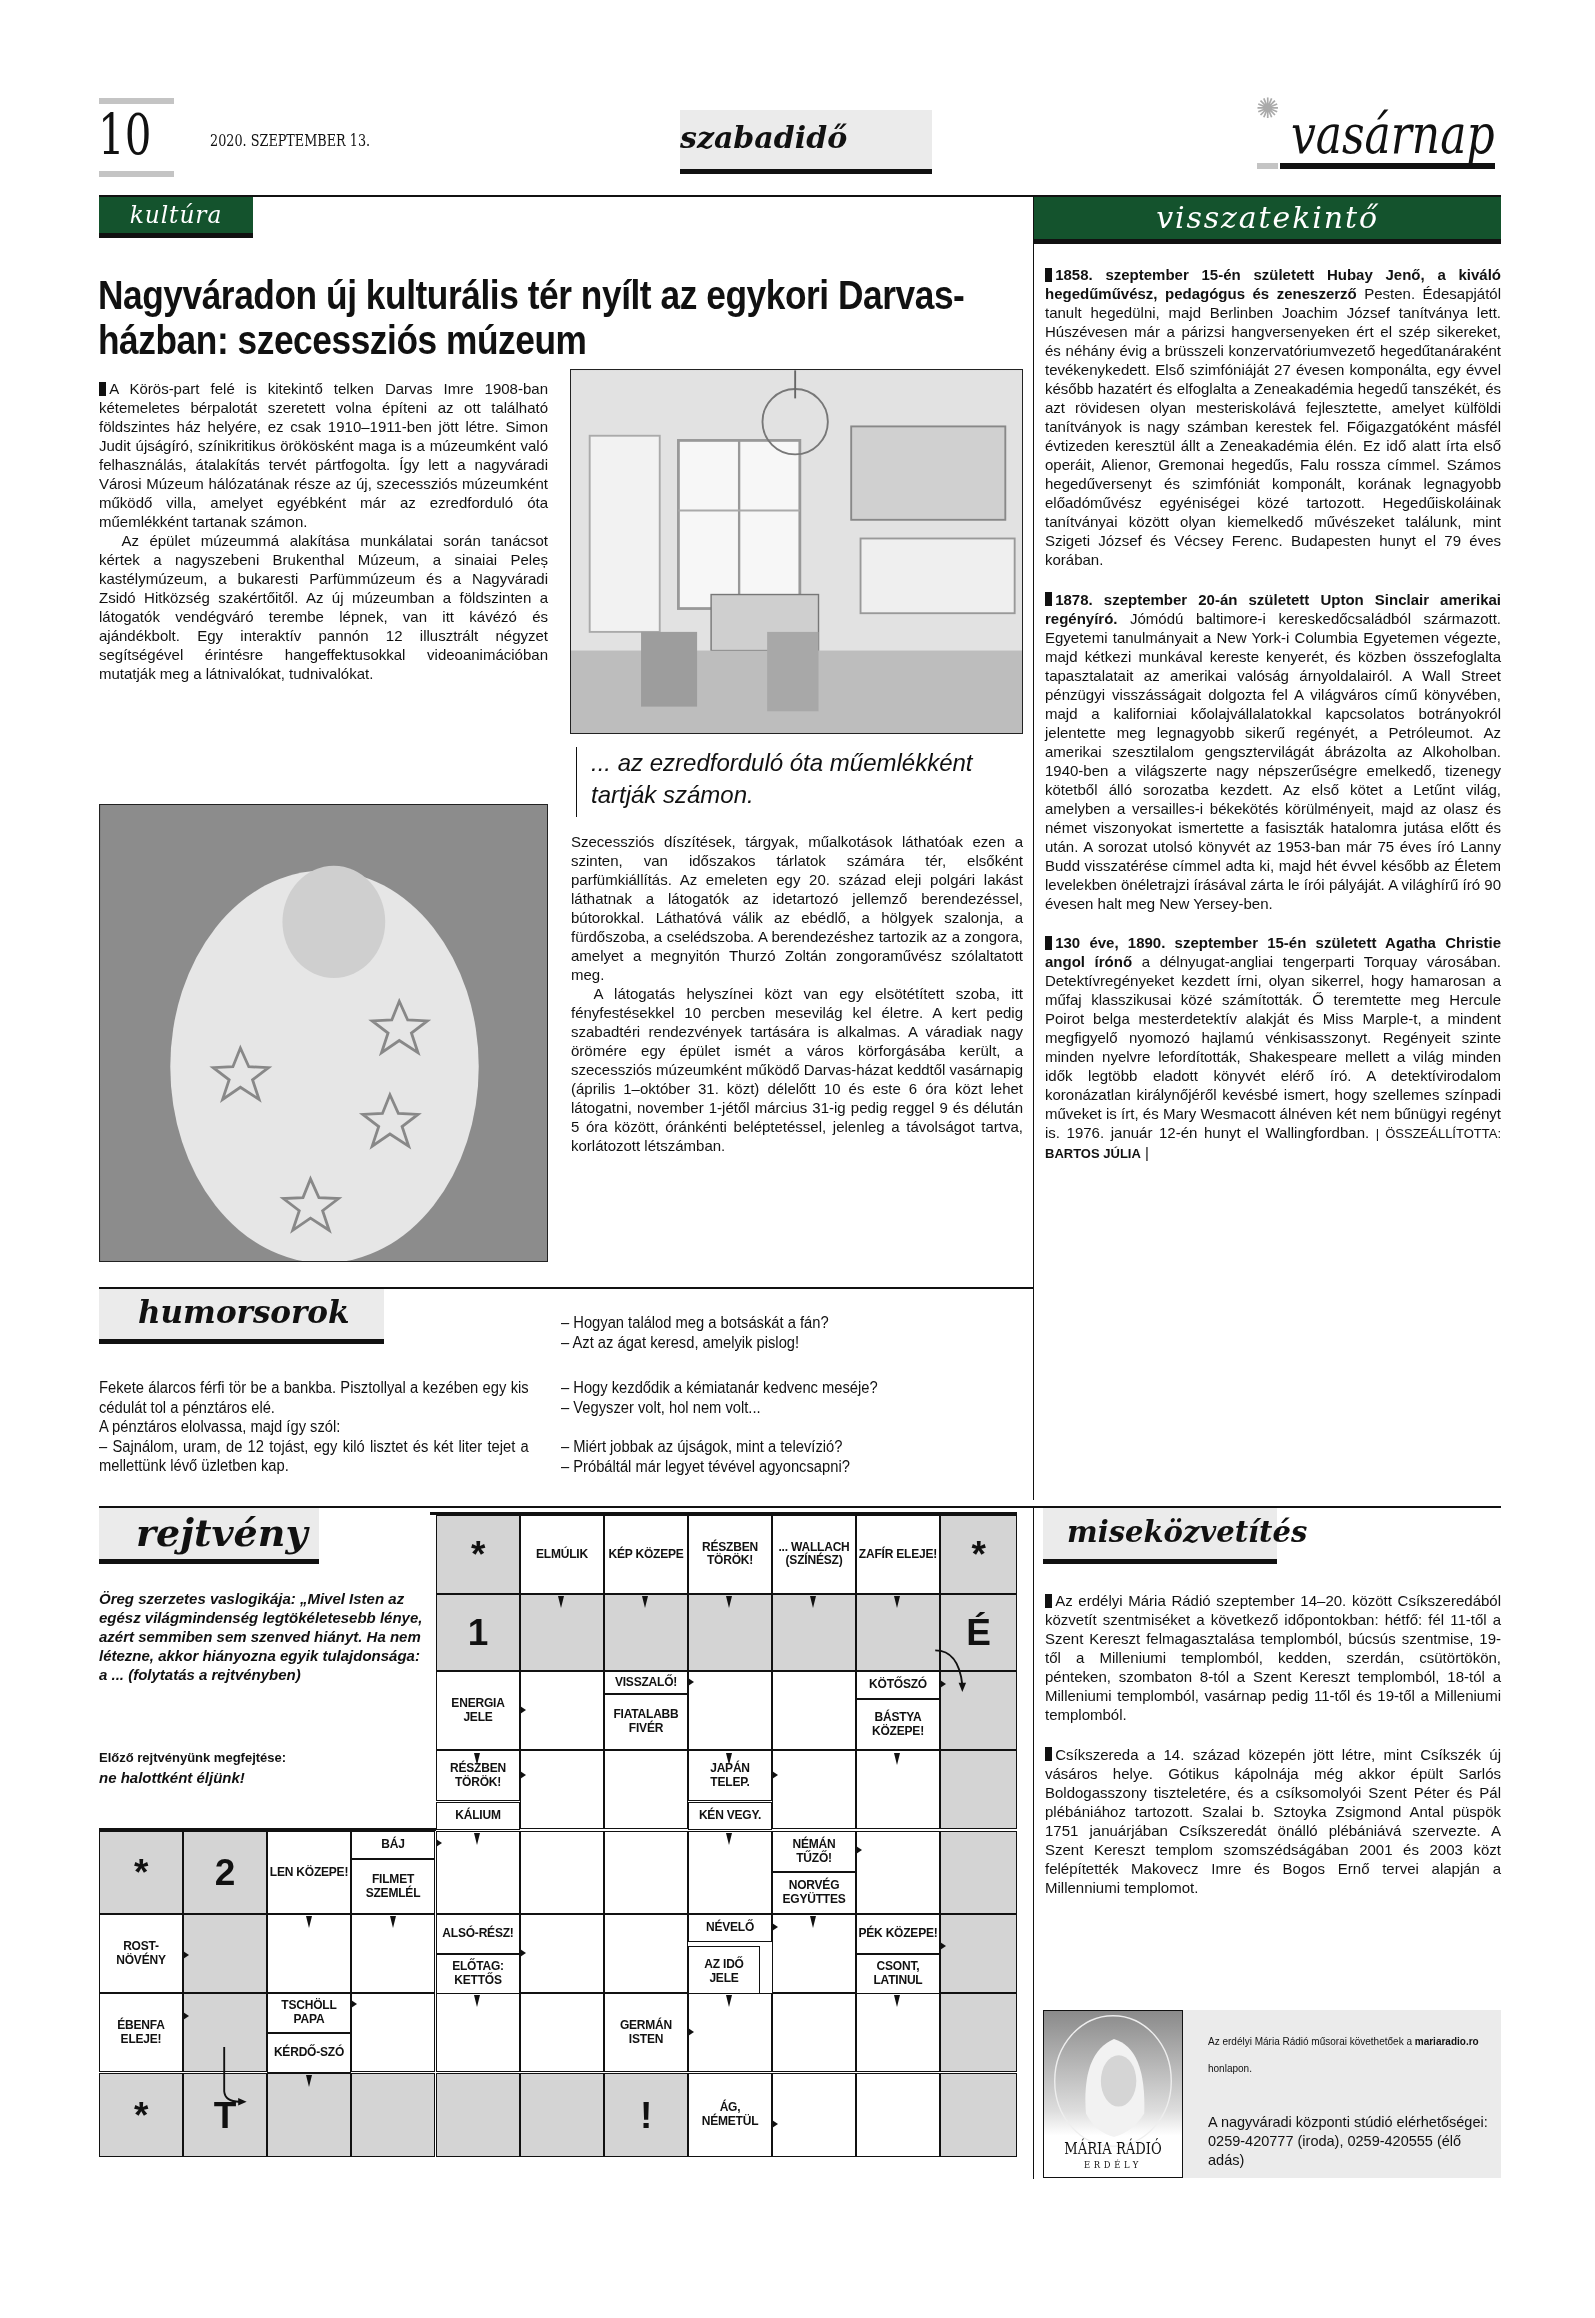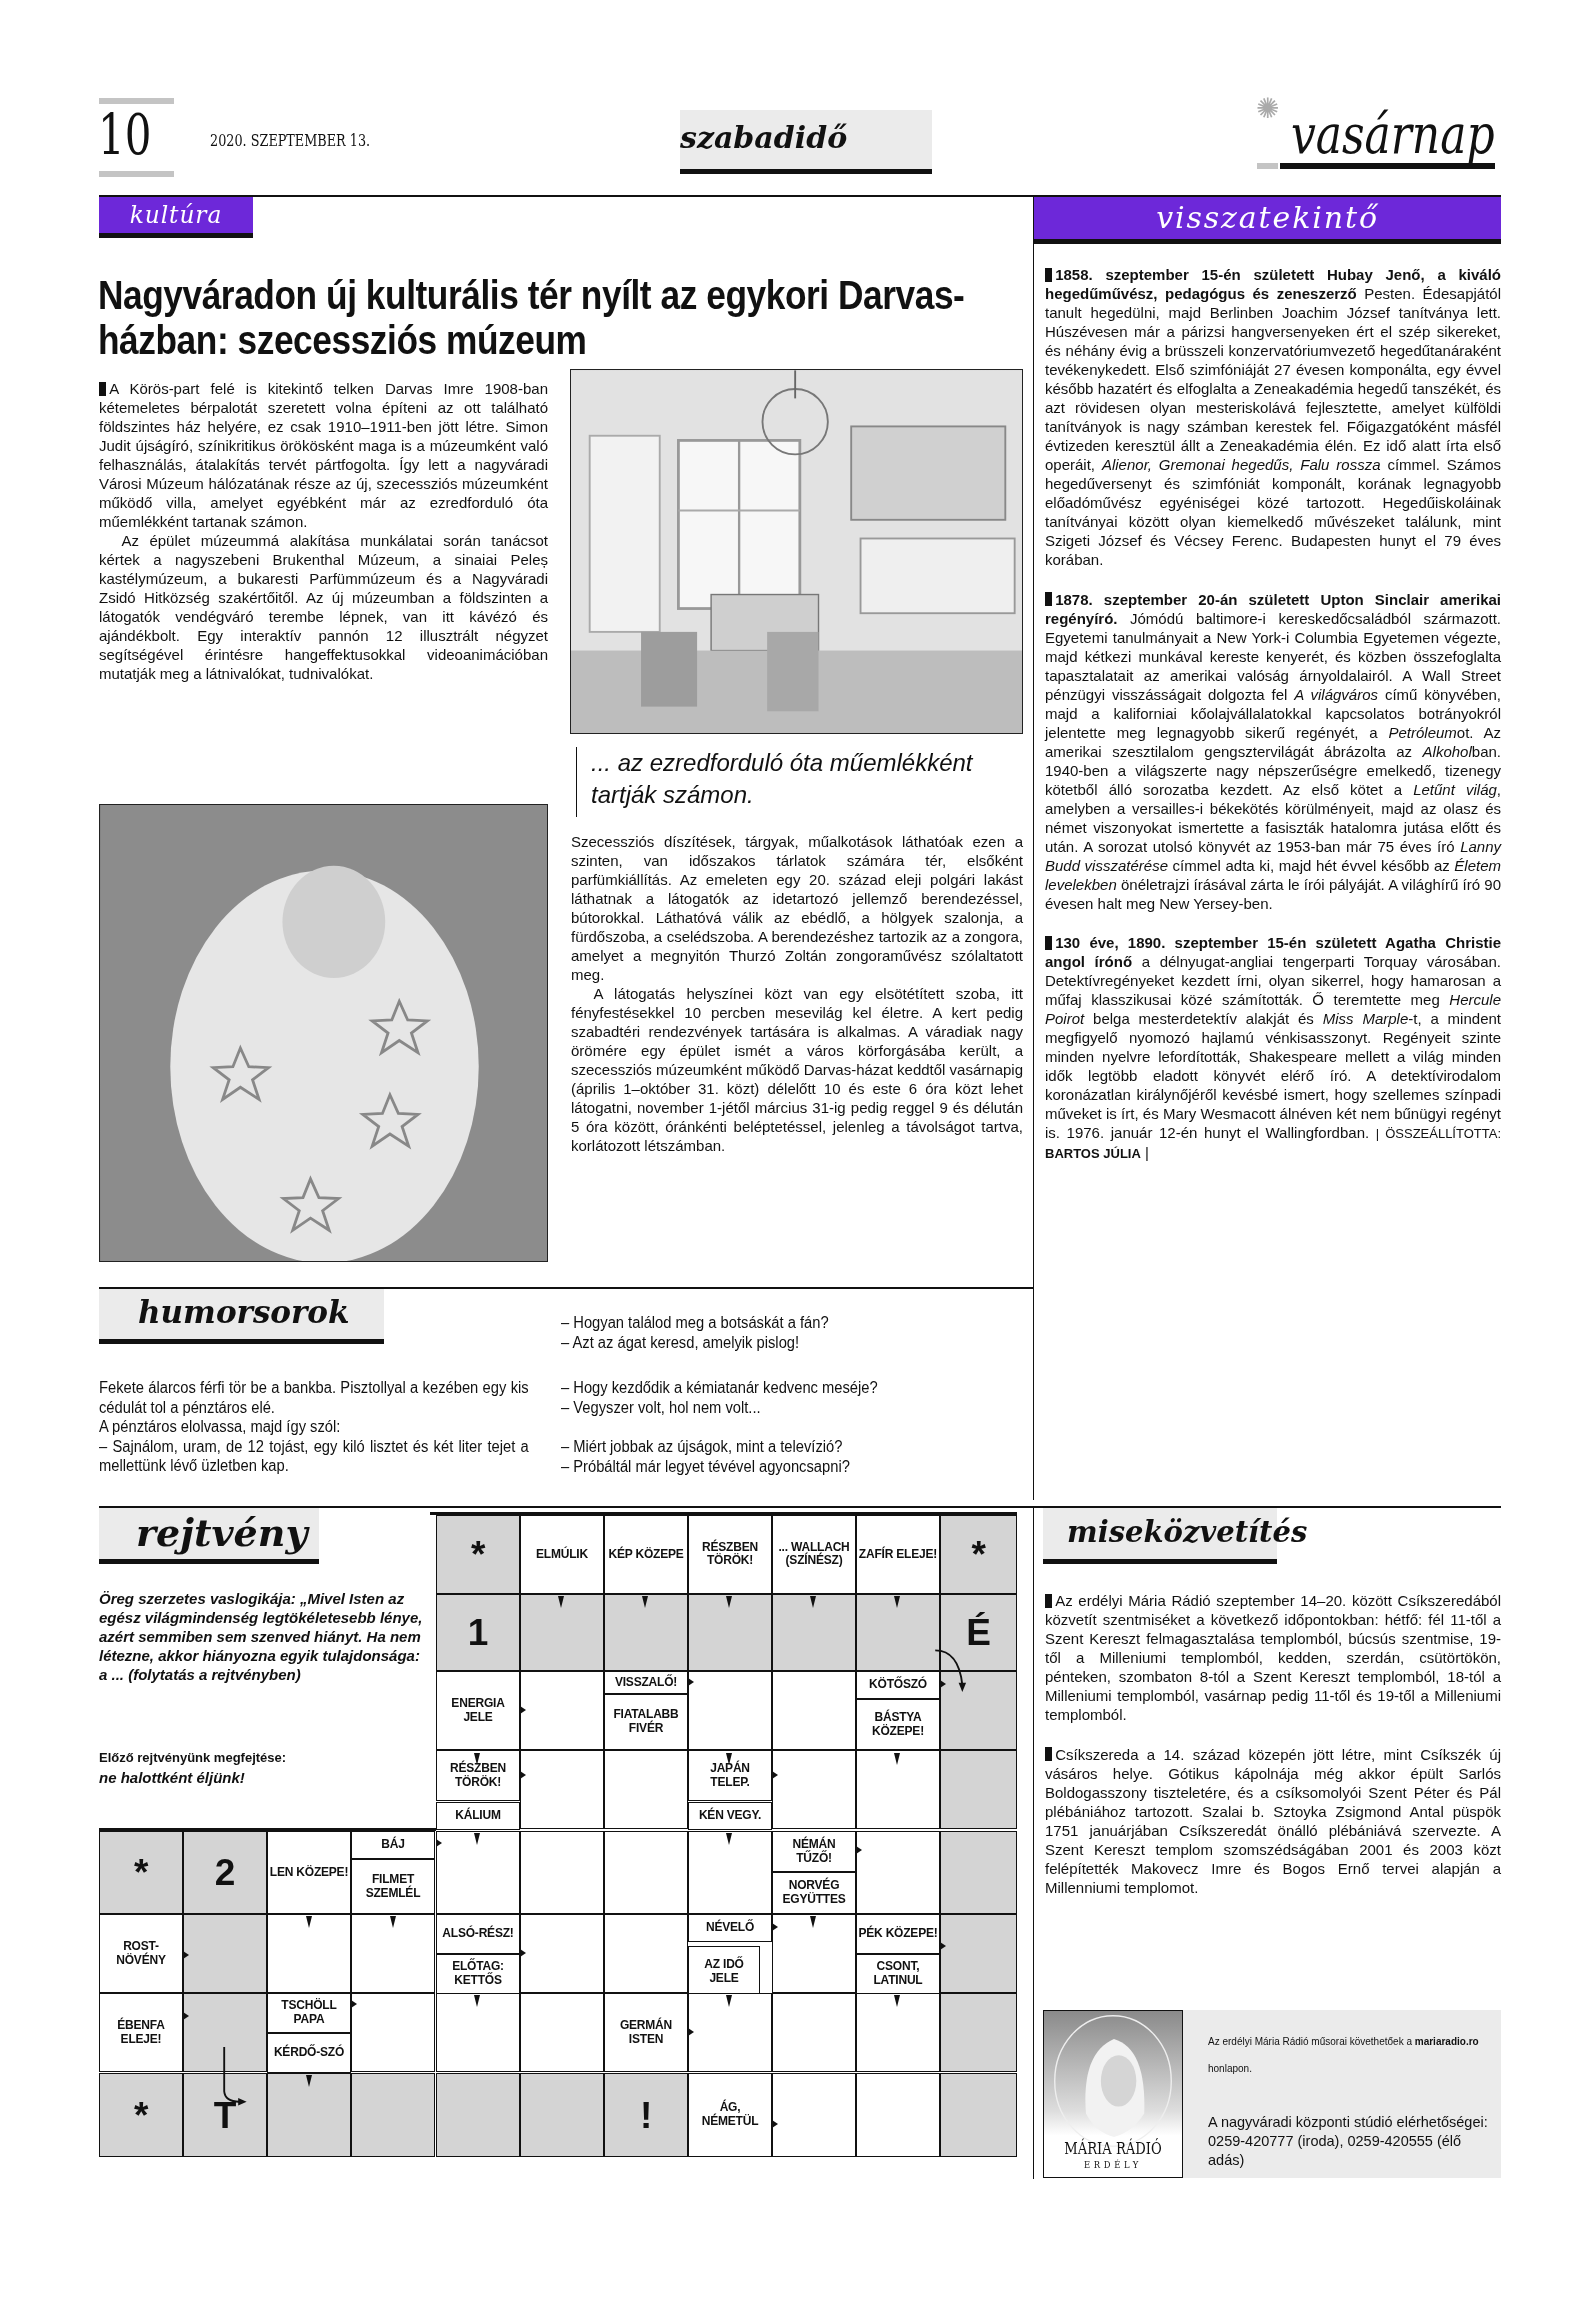--- a/index.html
+++ b/index.html
@@ -17,34 +17,34 @@
 #logo{left:1243px;top:93px;width:252px;height:70px}
 #logo .word{position:absolute;right:0;top:14px;font-family:"DejaVu Serif",serif;font-style:italic;font-size:55px;line-height:55px;transform:scaleX(.8);transform-origin:right top}
 #logo .ul{position:absolute;right:0;top:70px;width:215px;height:5.6px;background:#111}
 #logo .sq{position:absolute;left:14px;top:70px;width:20.6px;height:5.6px;background:#c4c4c4}
 #logo .spark{position:absolute;left:13px;top:1.9px;font-size:28px;color:#aaa;line-height:28px}
 
 .rule{background:#111}
 .vrule{background:#111;width:1.4px}
 
 
-.tab-grey{background:#6d28d9;color:#fff}
+.tab-grey{background:#14532d;color:#fff}
 .tab-grey span{display:block;text-align:center}
 .tab-light{background:#ebebeb;border-bottom:5.6px solid #111}
 .tab-light span{display:block;text-align:left;padding-left:37px}
 
 
 #headline{left:98px;top:273px;width:911px;font-size:41px;line-height:45px;font-weight:bold;letter-spacing:-0.5px;transform:scaleX(.86);transform-origin:left top;width:1056px}
 
 .col{font-size:15px;line-height:19px;text-align:justify;hyphens:manual}
 .col p{margin:0}
 .col p.ind{text-indent:22.4px}
 .blk{display:inline-block;width:6.5px;height:14px;background:#111;margin-right:3.7px;vertical-align:-1.9px}
 .b{font-weight:bold}
-.i{font-style:italic}
+.i{}
 
 
 .photo{overflow:hidden;border:0.9px solid #222}
 #photo-room{left:570px;top:369px;width:453px;height:365px;background:linear-gradient(180deg,#d9d9d9 0%,#eee 35%,#cfcfcf 60%,#bfbfbf 100%)}
 #photo-statue{left:99px;top:804px;width:449px;height:458px;background:radial-gradient(ellipse at 50% 55%,#e8e8e8 0%,#c8c8c8 45%,#777 80%,#555 100%)}
 
 #pullquote{left:576px;top:747px;width:421px;border-left:1.9px solid #111;padding-left:14px;font-size:24px;line-height:32px;font-style:italic;height:70px}
 
 
 .humor{font-size:16px;line-height:19.6px;transform:scaleX(.92);transform-origin:left top}

